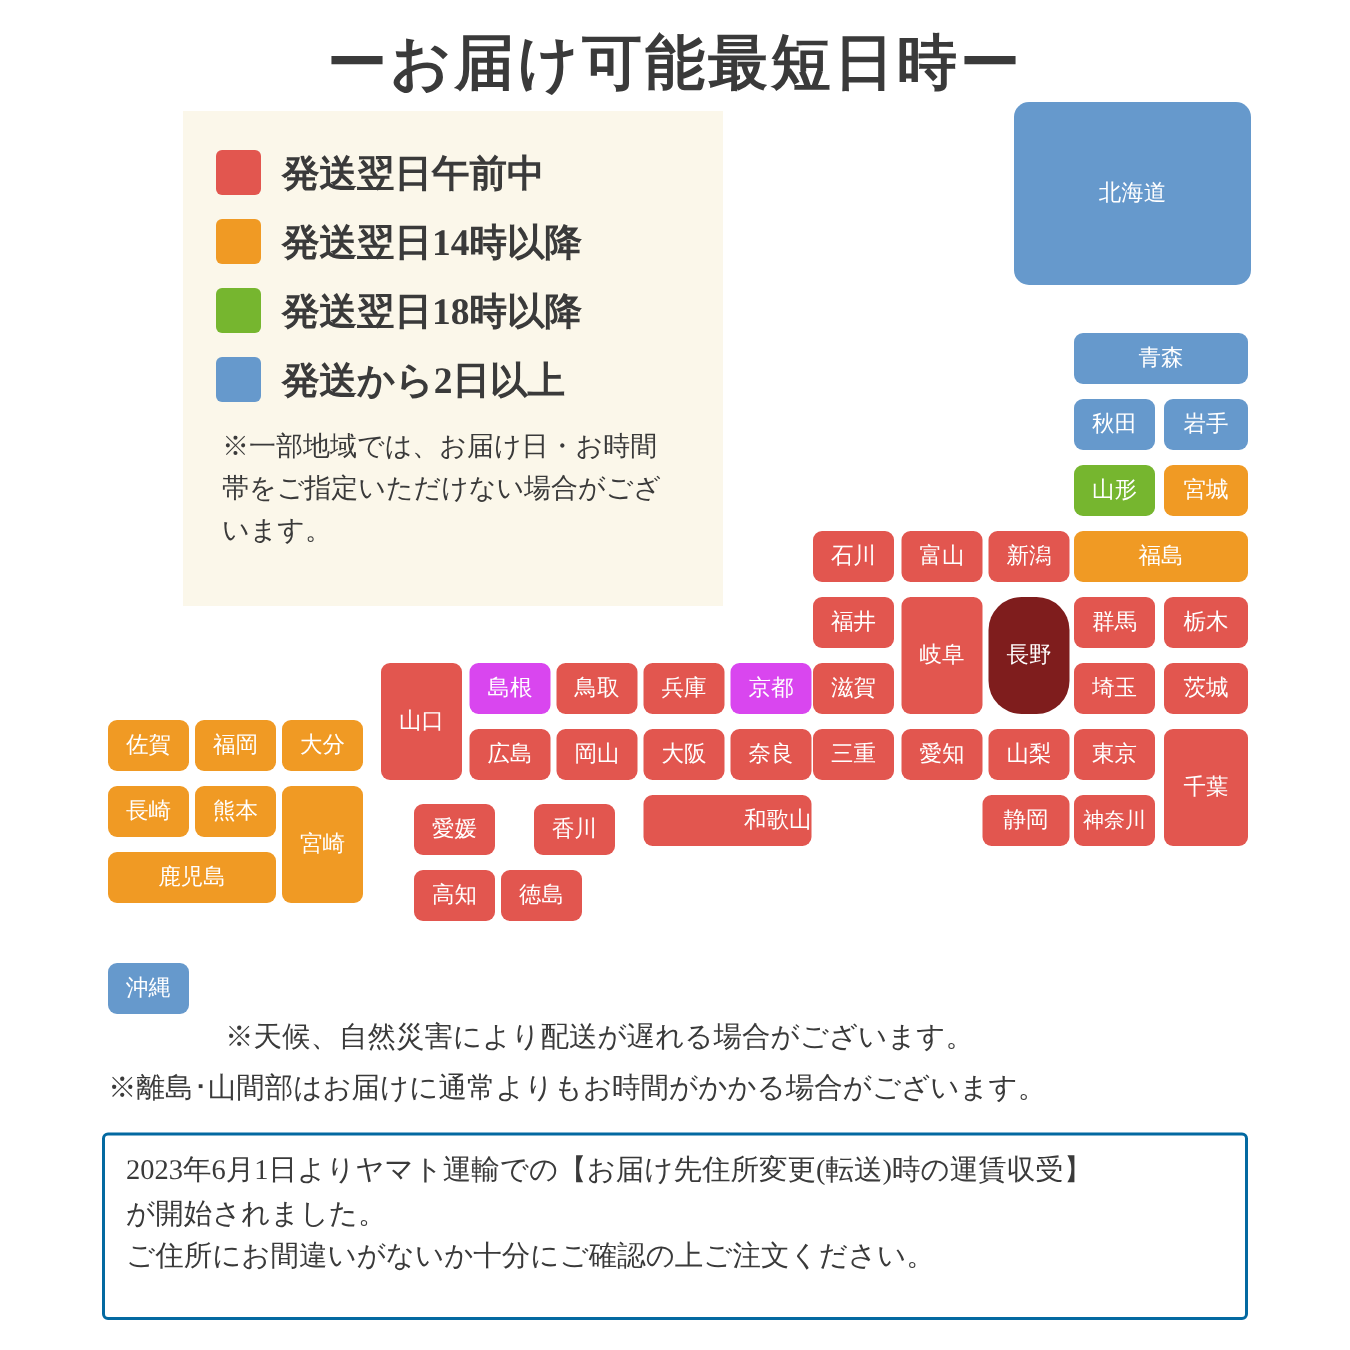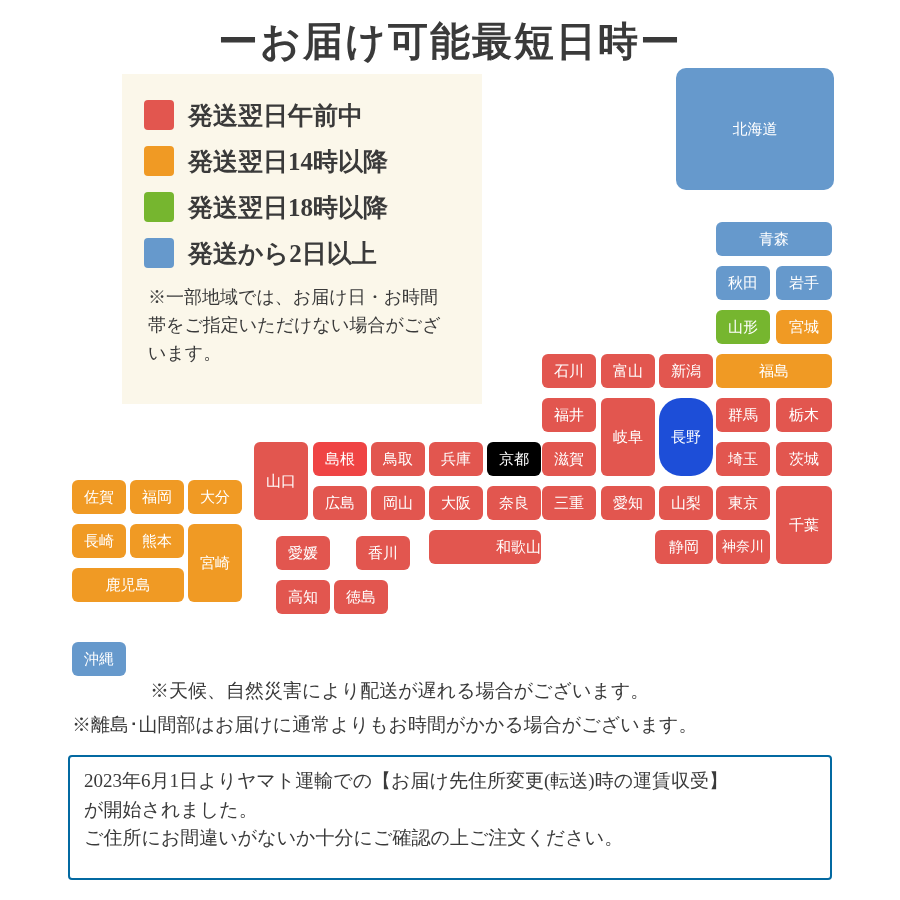--- a/index.html
+++ b/index.html
@@ -140,50 +140,50 @@
   <div class="pref" style="left:659px;top:354px;width:54px;height:34px;background:#e2564f;">
     <span>新潟</span>
     </div>
 
   <div class="pref" style="left:542px;top:398px;width:54px;height:34px;background:#e2564f;">
     <span>福井</span>
     </div>
   <div class="pref" style="left:601px;top:398px;width:54px;height:78px;background:#e2564f;">
     <span>岐阜</span>
     </div>
-  <div class="pref" style="left:659px;top:398px;width:54px;height:78px;background:#1d4ed8;border-radius:22px;">
+  <div class="pref" style="left:659px;top:398px;width:54px;height:78px;background:#7f1d1d;border-radius:22px;">
     <span>長野</span>
     </div>
 
   <div class="pref" style="left:716px;top:398px;width:54px;height:34px;background:#e2564f;">
     <span>群馬</span>
     </div>
   <div class="pref" style="left:776px;top:398px;width:56px;height:34px;background:#e2564f;">
     <span>栃木</span>
     </div>
   <div class="pref" style="left:716px;top:442px;width:54px;height:34px;background:#e2564f;">
     <span>埼玉</span>
     </div>
   <div class="pref" style="left:776px;top:442px;width:56px;height:34px;background:#e2564f;">
     <span>茨城</span>
     </div>
 
   <div class="pref" style="left:254px;top:442px;width:54px;height:78px;background:#e2564f;">
     <span>山口</span>
     </div>
-  <div class="pref" style="left:313px;top:442px;width:54px;height:34px;background:#ef4444;">
+  <div class="pref" style="left:313px;top:442px;width:54px;height:34px;background:#d946ef;">
     <span>島根</span>
     </div>
   <div class="pref" style="left:371px;top:442px;width:54px;height:34px;background:#e2564f;">
     <span>鳥取</span>
     </div>
   <div class="pref" style="left:429px;top:442px;width:54px;height:34px;background:#e2564f;">
     <span>兵庫</span>
     </div>
-  <div class="pref" style="left:487px;top:442px;width:54px;height:34px;background:#000000;">
+  <div class="pref" style="left:487px;top:442px;width:54px;height:34px;background:#d946ef;">
     <span>京都</span>
     </div>
   <div class="pref" style="left:542px;top:442px;width:54px;height:34px;background:#e2564f;">
     <span>滋賀</span>
     </div>
 
   <div class="pref" style="left:313px;top:486px;width:54px;height:34px;background:#e2564f;">
     <span>広島</span>
     </div>
   <div class="pref" style="left:371px;top:486px;width:54px;height:34px;background:#e2564f;">

